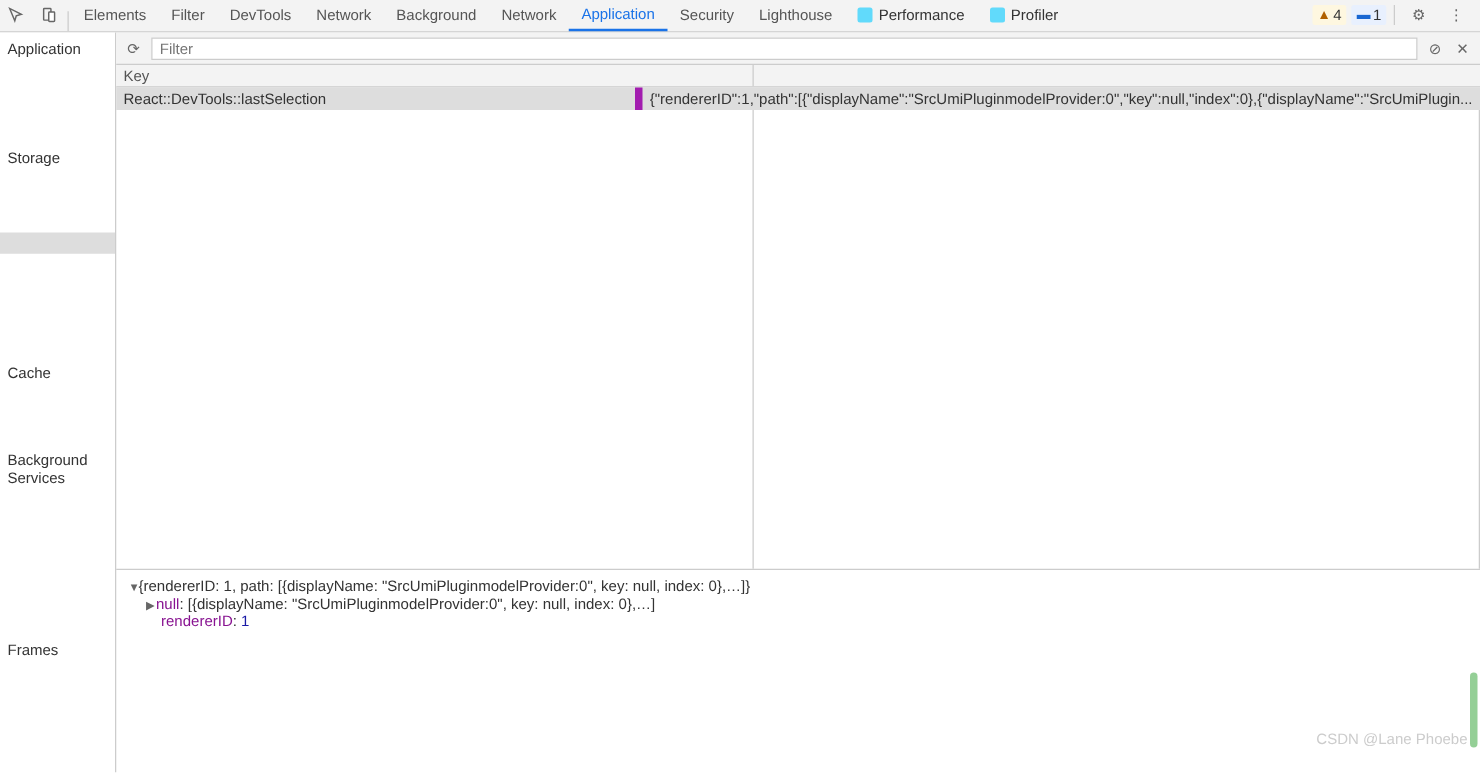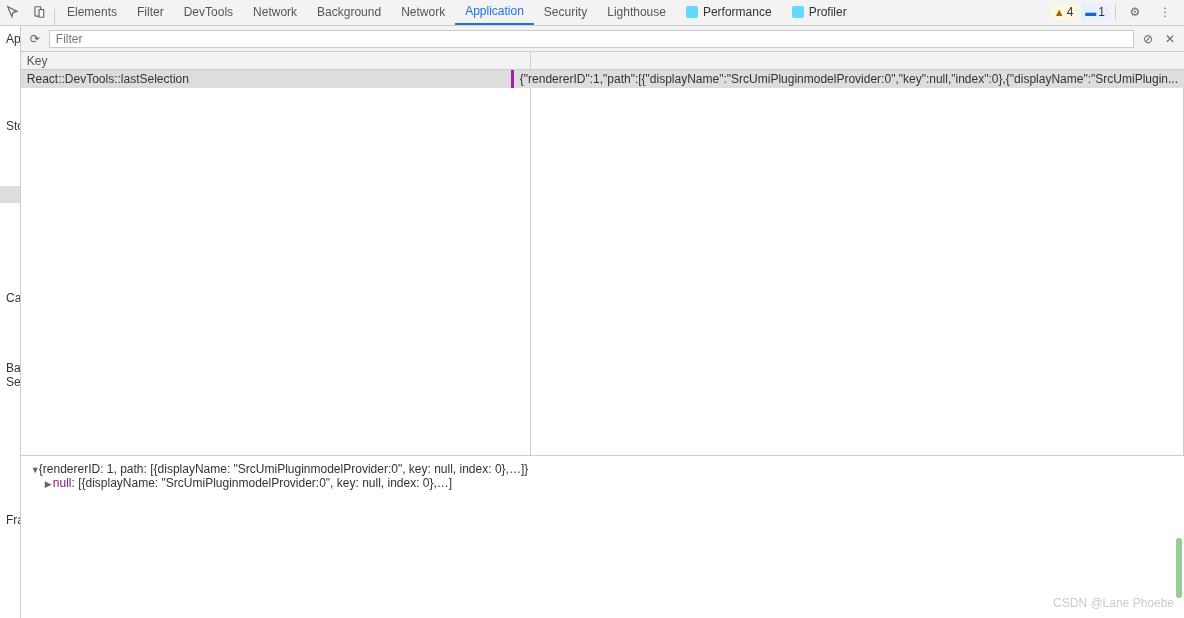--- a/index.html
+++ b/index.html
@@ -26,31 +26,31 @@
 .filter-bar{height:26px;border-bottom:1px solid #ccc;display:flex;align-items:center;padding:0 6px;gap:6px;background:#f3f3f3}
 .filter-input{flex:1;border:1px solid #ccc;height:18px;padding:0 6px;font-size:12px;color:#888;outline:none}
 .fb-ico{color:#666;cursor:pointer;width:16px;text-align:center}
 .table-area{flex:1;display:flex;flex-direction:column;min-height:0}
 .thead{display:flex;height:18px;border-bottom:1px solid #ccc;background:#f3f3f3}
 .th{padding:2px 6px;color:#555;border-right:1px solid #ccc}
 .th.k{width:510px}
 .th.v{flex:1;border-right:none}
 .trow{display:flex;height:18px;background:#ddd}
 .td{padding:2px 6px;white-space:nowrap;overflow:hidden;text-overflow:ellipsis}
-.td.k{width:493px;border-right:3px solid #a21caf}
+.td.k{width:421px;border-right:6px solid #a21caf}
 .td.v{flex:1}
 .tbody-empty{flex:1;display:flex}
 .col-empty{border-right:1px solid #ccc}
 .col-empty.k{width:510px}
 .col-empty.v{flex:1}
 .detail{height:163px;border-top:1px solid #ccc;padding:6px 10px;font-family:Consolas,monospace;font-size:11px;overflow:auto}
 .detail .line{white-space:pre}
 .obj-key{color:#881391}
 .obj-num{color:#1a1aa6}
-.watermark{position:absolute;bottom:8px;right:10px;color:#ccc;font-size:12px}
+.watermark{position:absolute;bottom:20px;right:10px;color:#ccc;font-size:12px}
 .scrollbar-ind{position:absolute;right:2px;bottom:20px;width:6px;height:60px;background:#4caf50;border-radius:3px;opacity:.6}
 svg{width:14px;height:14px}
 </style>
 </head>
 <body>
 
 <div class="toolbar">
   <div class="tb-icon">
       <svg viewBox="0 0 24 24" fill="none" stroke="#666" stroke-width="2">
         <path d="M3 3l7 17 2-7 7-2z"></path>
@@ -139,19 +139,20 @@
         <div class="td k">React::DevTools::lastSelection</div>
         <div class="td v">{"rendererID":1,"path":[{"displayName":"SrcUmiPluginmodelProvider:0","key":null,"index":0},{"displayName":"SrcUmiPlugin...</div>
       </div>
       <div class="tbody-empty">
         <div class="col-empty k"></div>
         <div class="col-empty v"></div>
       </div>
       <div class="detail">
         <div class="line"><span class="arr">▼ </span><span>{rendererID: 1, path: [{displayName: "SrcUmiPluginmodelProvider:0", key: null, index: 0},…]}</span></div>
         <div class="line" style="padding-left:14px"><span class="arr">▶ </span><span class="obj-key">null</span><span>: [{displayName: "SrcUmiPluginmodelProvider:0", key: null, index: 0},…]</span></div>
+        <div class="line" style="padding-left:26px"><span class="obj-key">rendererID</span>: <span class="obj-num">1</span></div>
       </div>
     </div>
   </div>
 </div>
 
 <div class="scrollbar-ind"></div>
 <div class="watermark">CSDN @Lane Phoebe</div>
 
 </body></html>

